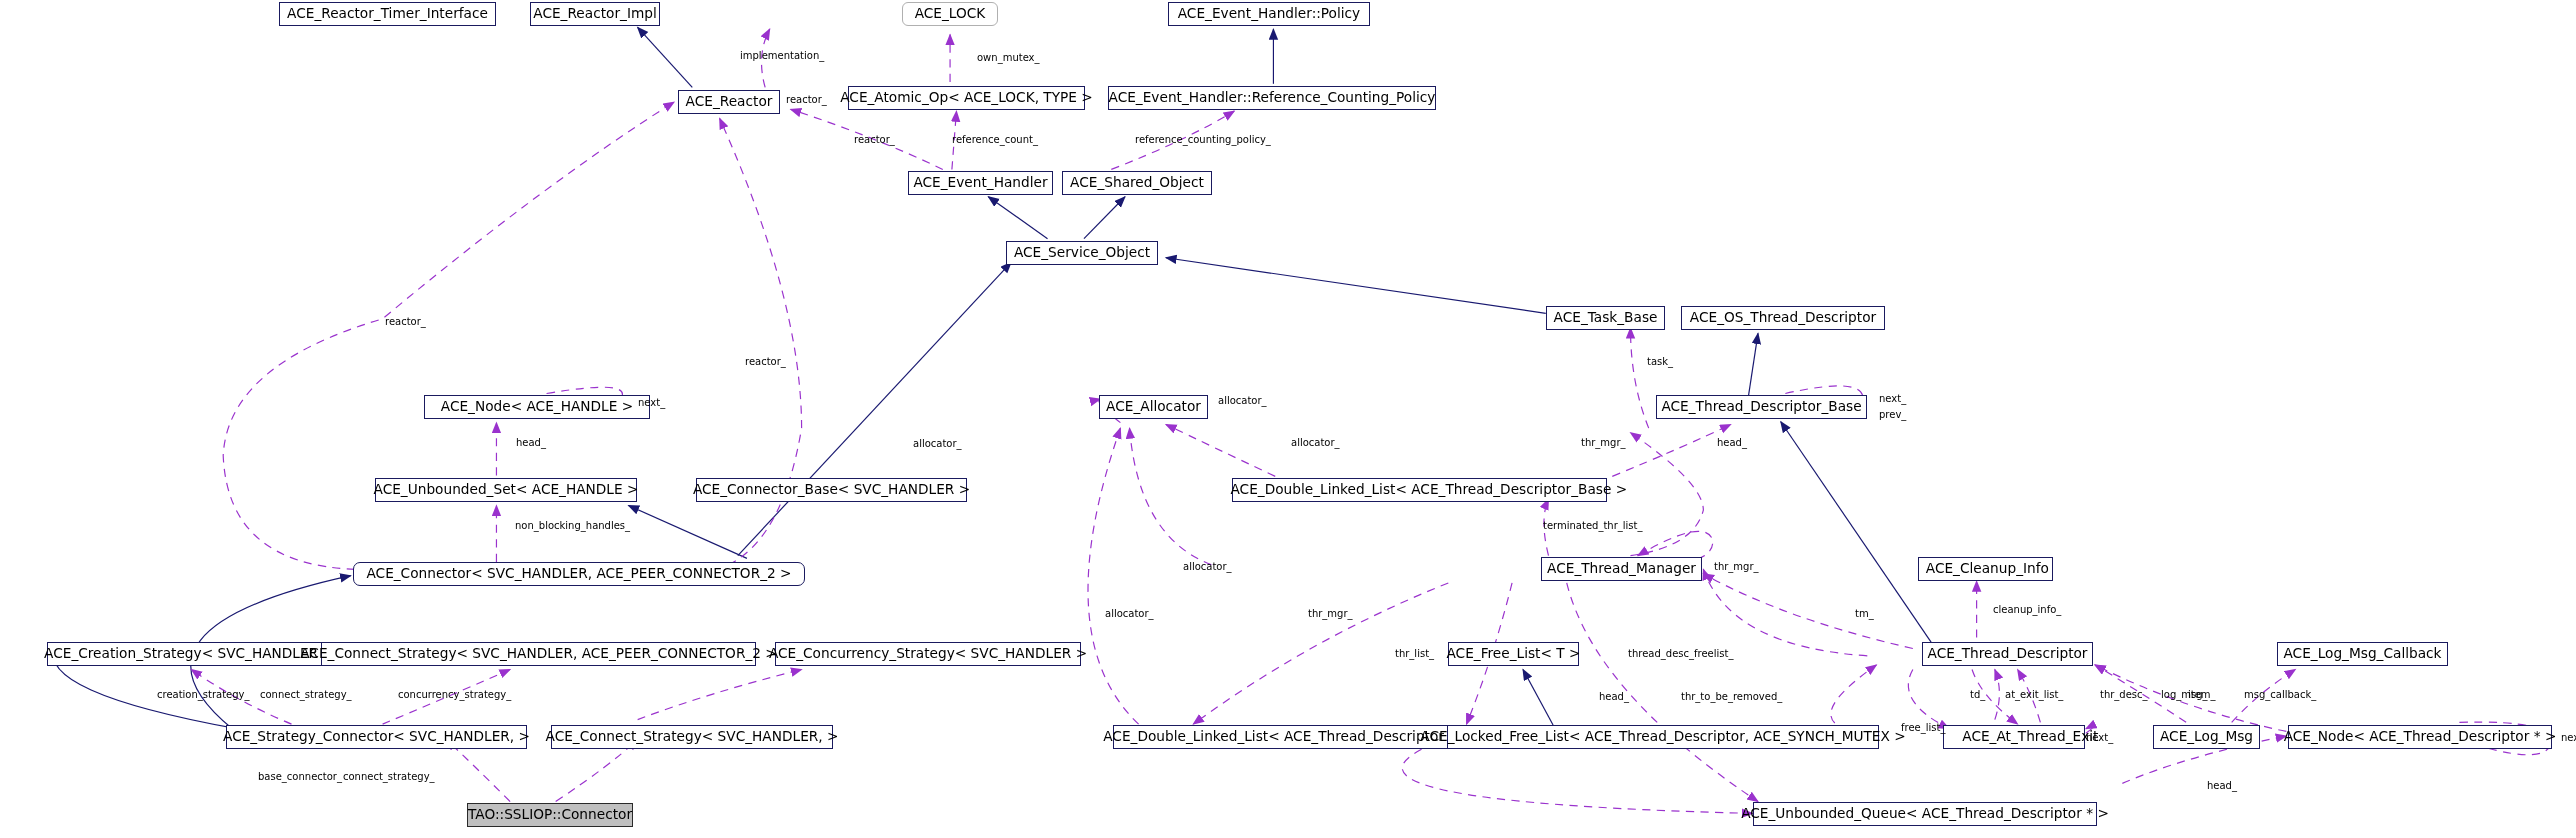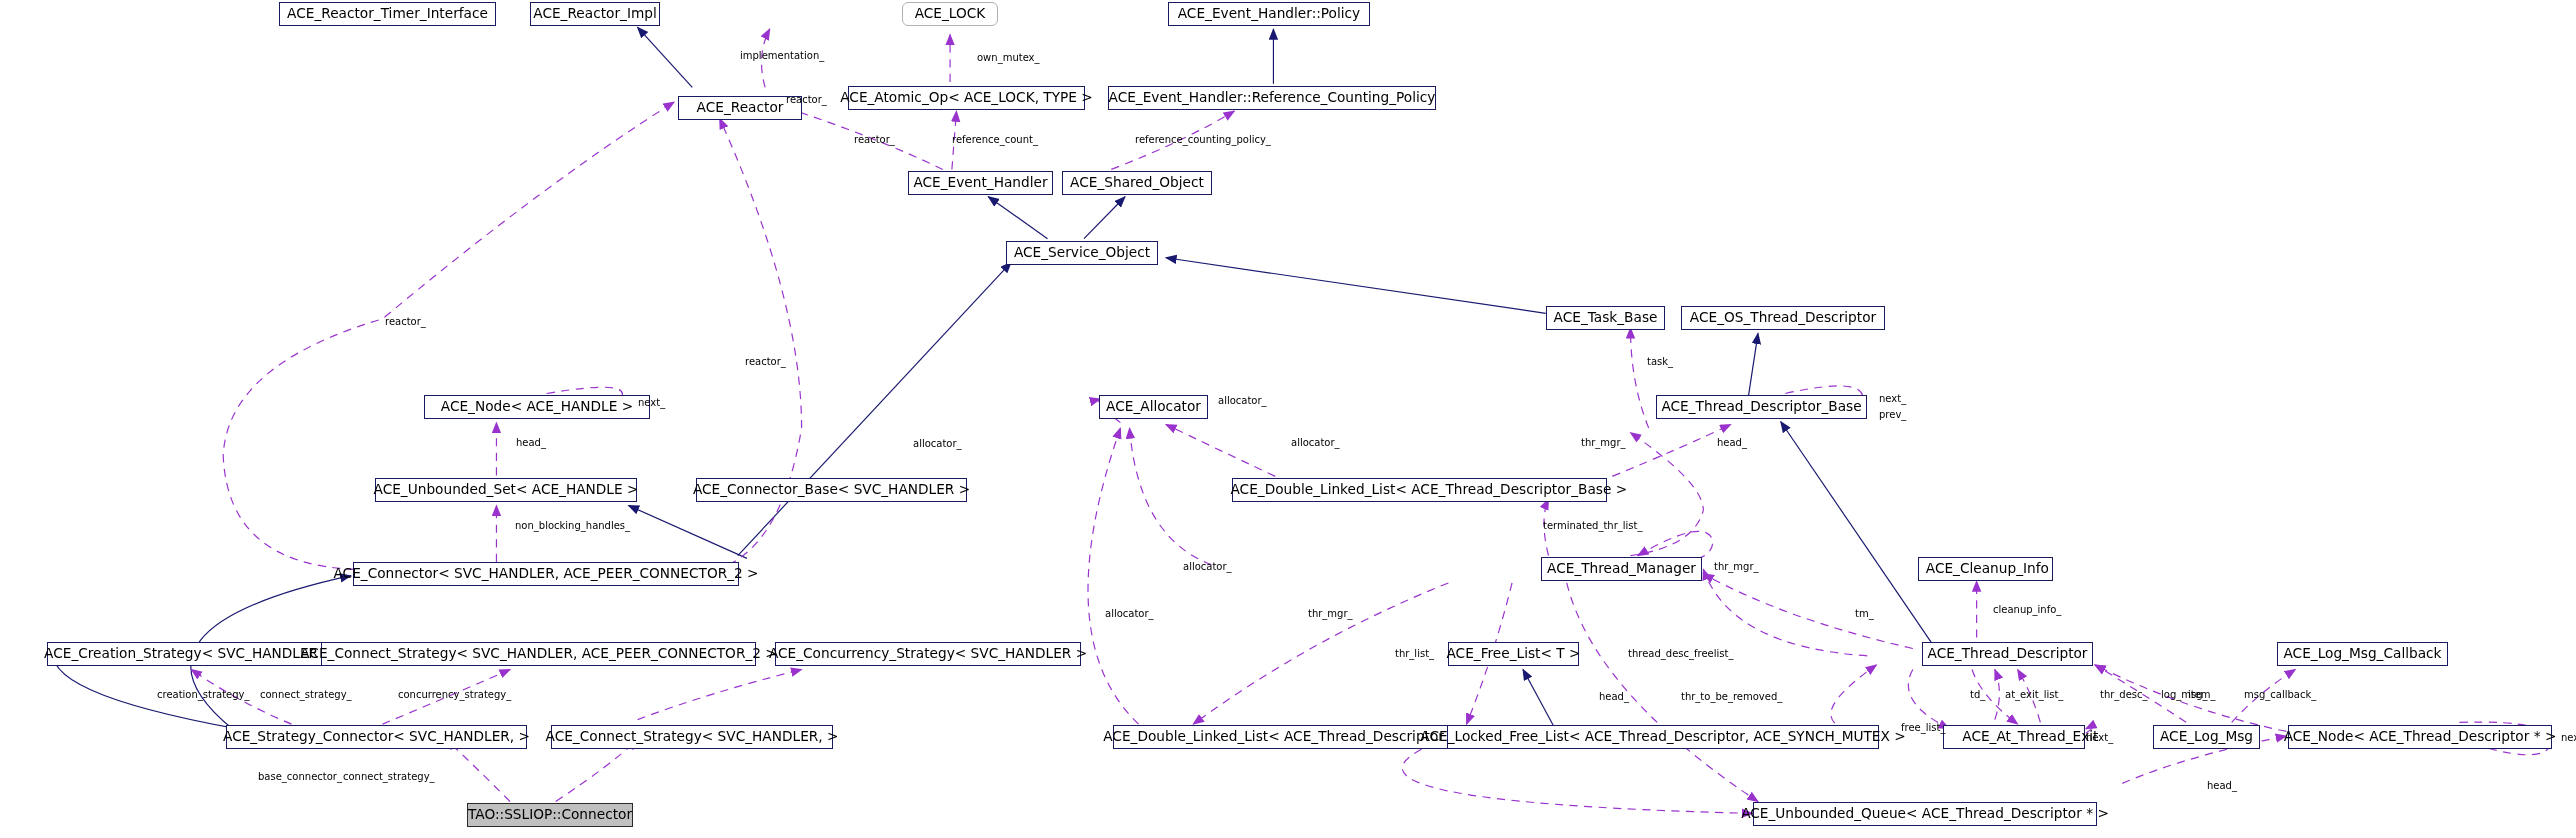--- a/index.html
+++ b/index.html
@@ -113,35 +113,35 @@
       <path d="M560,880 Q520,840 490,812"></path>
       <path d="M610,880 Q670,840 700,812"></path>
     </g>
   </svg>
 
   <div id="nodes">
       <div class="node" style="left: 279px; top: 1.8px; width: 217px;">ACE_Reactor_Timer_Interface</div>
       <div class="node" style="left: 530px; top: 1.8px; width: 130px;">ACE_Reactor_Impl</div>
       <div class="node lightborder" style="left: 902px; top: 1.8px; width: 96px; border-radius: 6px;">ACE_LOCK</div>
       <div class="node" style="left: 1168px; top: 1.8px; width: 202px;">ACE_Event_Handler::Policy</div>
-      <div class="node" style="left: 678px; top: 96px; width: 124px;">ACE_Reactor</div>
+      <div class="node" style="left: 678px; top: 90px; width: 102px;">ACE_Reactor</div>
       <div class="node" style="left: 848px; top: 86px; width: 237px;">ACE_Atomic_Op&lt; ACE_LOCK, TYPE &gt;</div>
       <div class="node" style="left: 1108px; top: 86px; width: 328px;">ACE_Event_Handler::Reference_Counting_Policy</div>
       <div class="node" style="left: 908px; top: 171px; width: 145px;">ACE_Event_Handler</div>
       <div class="node" style="left: 1062px; top: 171px; width: 150px;">ACE_Shared_Object</div>
       <div class="node" style="left: 1006px; top: 241px; width: 152px;">ACE_Service_Object</div>
       <div class="node" style="left: 1546px; top: 306px; width: 119px;">ACE_Task_Base</div>
       <div class="node" style="left: 1681px; top: 306px; width: 204px;">ACE_OS_Thread_Descriptor</div>
       <div class="node" style="left: 424px; top: 395px; width: 226px;">ACE_Node&lt; ACE_HANDLE &gt;</div>
       <div class="node" style="left: 1099px; top: 395px; width: 109px;">ACE_Allocator</div>
       <div class="node" style="left: 1656px; top: 395px; width: 211px;">ACE_Thread_Descriptor_Base</div>
       <div class="node" style="left: 375px; top: 478px; width: 262px;">ACE_Unbounded_Set&lt; ACE_HANDLE &gt;</div>
       <div class="node" style="left: 696px; top: 478px; width: 271px; text-align: center;">ACE_Connector_Base&lt; SVC_HANDLER &gt;</div>
       <div class="node" style="left: 1232px; top: 478px; width: 375px; padding-left: 26px;">ACE_Double_Linked_List&lt; ACE_Thread_Descriptor_Base &gt;</div>
-      <div class="node" style="left: 353px; top: 562px; width: 386px;">ACE_Connector&lt; SVC_HANDLER, ACE_PEER_CONNECTOR_2 &gt;</div>
+      <div class="node" style="left: 353px; top: 562px; width: 452px; border-radius: 7px;">ACE_Connector&lt; SVC_HANDLER, ACE_PEER_CONNECTOR_2 &gt;</div>
       <div class="node" style="left: 1541px; top: 557px; width: 161px;">ACE_Thread_Manager</div>
       <div class="node" style="left: 1918px; top: 557px; width: 135px; padding-left: 11px;">ACE_Cleanup_Info</div>
       <div class="node" style="left: 47px; top: 642px; width: 284px;">ACE_Creation_Strategy&lt; SVC_HANDLER &gt;</div>
       <div class="node" style="left: 321px; top: 642px; width: 435px;">ACE_Connect_Strategy&lt; SVC_HANDLER, ACE_PEER_CONNECTOR_2 &gt;</div>
       <div class="node" style="left: 775px; top: 642px; width: 306px;">ACE_Concurrency_Strategy&lt; SVC_HANDLER &gt;</div>
       <div class="node" style="left: 1448px; top: 642px; width: 131px;">ACE_Free_List&lt; T &gt;</div>
       <div class="node" style="left: 1922px; top: 642px; width: 171px;">ACE_Thread_Descriptor</div>
       <div class="node" style="left: 2277px; top: 642px; width: 171px;">ACE_Log_Msg_Callback</div>
       <div class="node" style="left: 226px; top: 725px; width: 301px;">ACE_Strategy_Connector&lt; SVC_HANDLER, &gt;</div>
       <div class="node" style="left: 551px; top: 725px; width: 282px;">ACE_Connect_Strategy&lt; SVC_HANDLER, &gt;</div>

